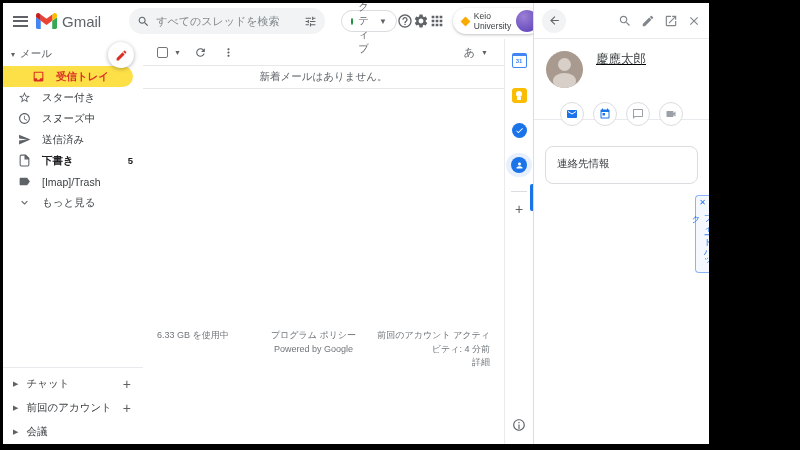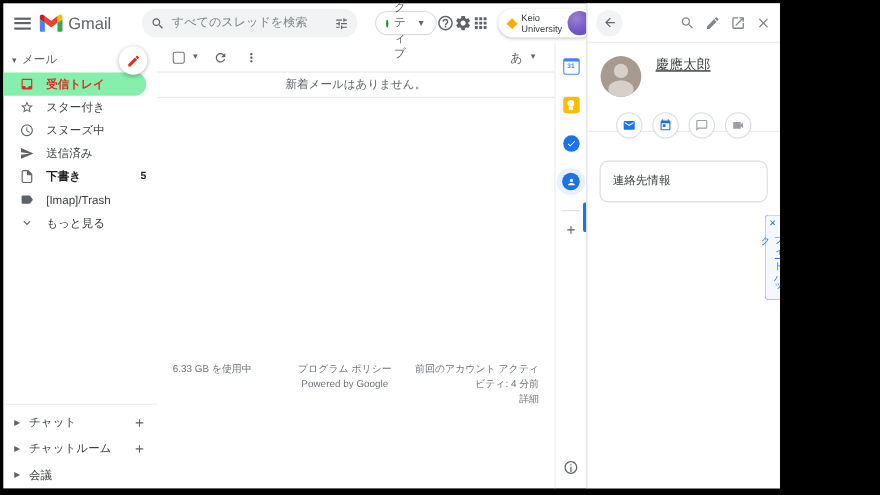--- a/index.html
+++ b/index.html
@@ -36,21 +36,21 @@
 
   .left-body { flex:1; display:flex; min-height:0; }
 
   
   .sidebar { width:140px; flex:none; display:flex; flex-direction:column; padding-top:3px; position:relative; }
   .sb-head { display:flex; align-items:center; height:24px; padding-left:8px; gap:5px; font-size:10.5px; color:#5f6368; }
   .compose-btn { position:absolute; right:9px; top:3px; width:26px; height:26px; border-radius:50%; background:#fff; box-shadow:0 1px 4px rgba(0,0,0,.3); display:flex; align-items:center; justify-content:center; cursor:pointer; }
   .compose-btn .ic { width:13px; height:13px; color:#d93025; }
   .row { display:flex; align-items:center; height:21px; padding:0 10px 0 15px; gap:11px; font-size:10.5px; color:#3c4043; cursor:pointer; }
   .row .ic { width:13px; height:13px; color:#5f6368; flex:none; }
-  .row.active { background:#86efac; border-radius:0 12px 12px 0; margin-right:10px; color:#d93025; font-weight:bold; }
+  .row.active { background:#fde047; border-radius:0 12px 12px 0; margin-right:10px; color:#d93025; font-weight:bold;justify-content:center; }
   .row.active .ic { color:#d93025; }
   .row.bold { font-weight:bold; color:#202124; }
   .row .cnt { margin-left:auto; font-size:9.5px; color:#202124; font-weight:bold; }
   .sb-bottom { margin-top:auto; border-top:1px solid #e8eaed; padding-top:4px; }
   .brow { display:flex; align-items:center; height:24px; padding:0 12px 0 10px; gap:8px; font-size:10.5px; color:#3c4043; cursor:pointer; }
   .brow .tri { font-size:7px; color:#5f6368; }
   .brow .plus { margin-left:auto; font-size:14px; color:#5f6368; cursor:pointer; line-height:1; }
 
   
   .mail-main { flex:1; display:flex; flex-direction:column; min-width:0; }
@@ -261,21 +261,21 @@
           </div>
 
           <div class="sb-bottom">
             <div class="brow">
               <span class="tri">▶</span>
               <span>チャット</span>
               <span class="plus">+</span>
             </div>
             <div class="brow">
               <span class="tri">▶</span>
-              <span>チャットルーム</span>
+              <span>前回のアカウント</span>
               <span class="plus">+</span>
             </div>
             <div class="brow">
               <span class="tri">▶</span>
               <span>会議</span>
             </div>
           </div>
         </div>
 
         <div class="mail-main">

